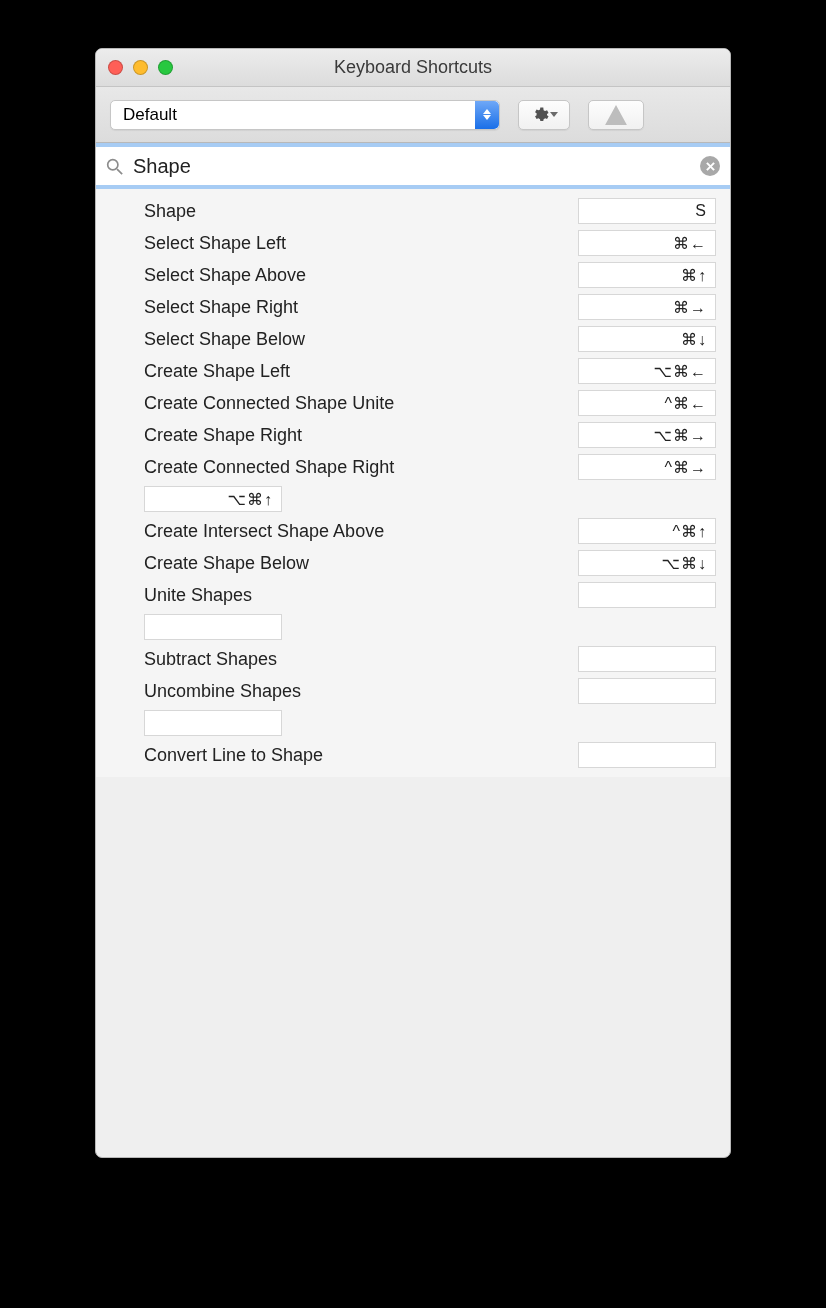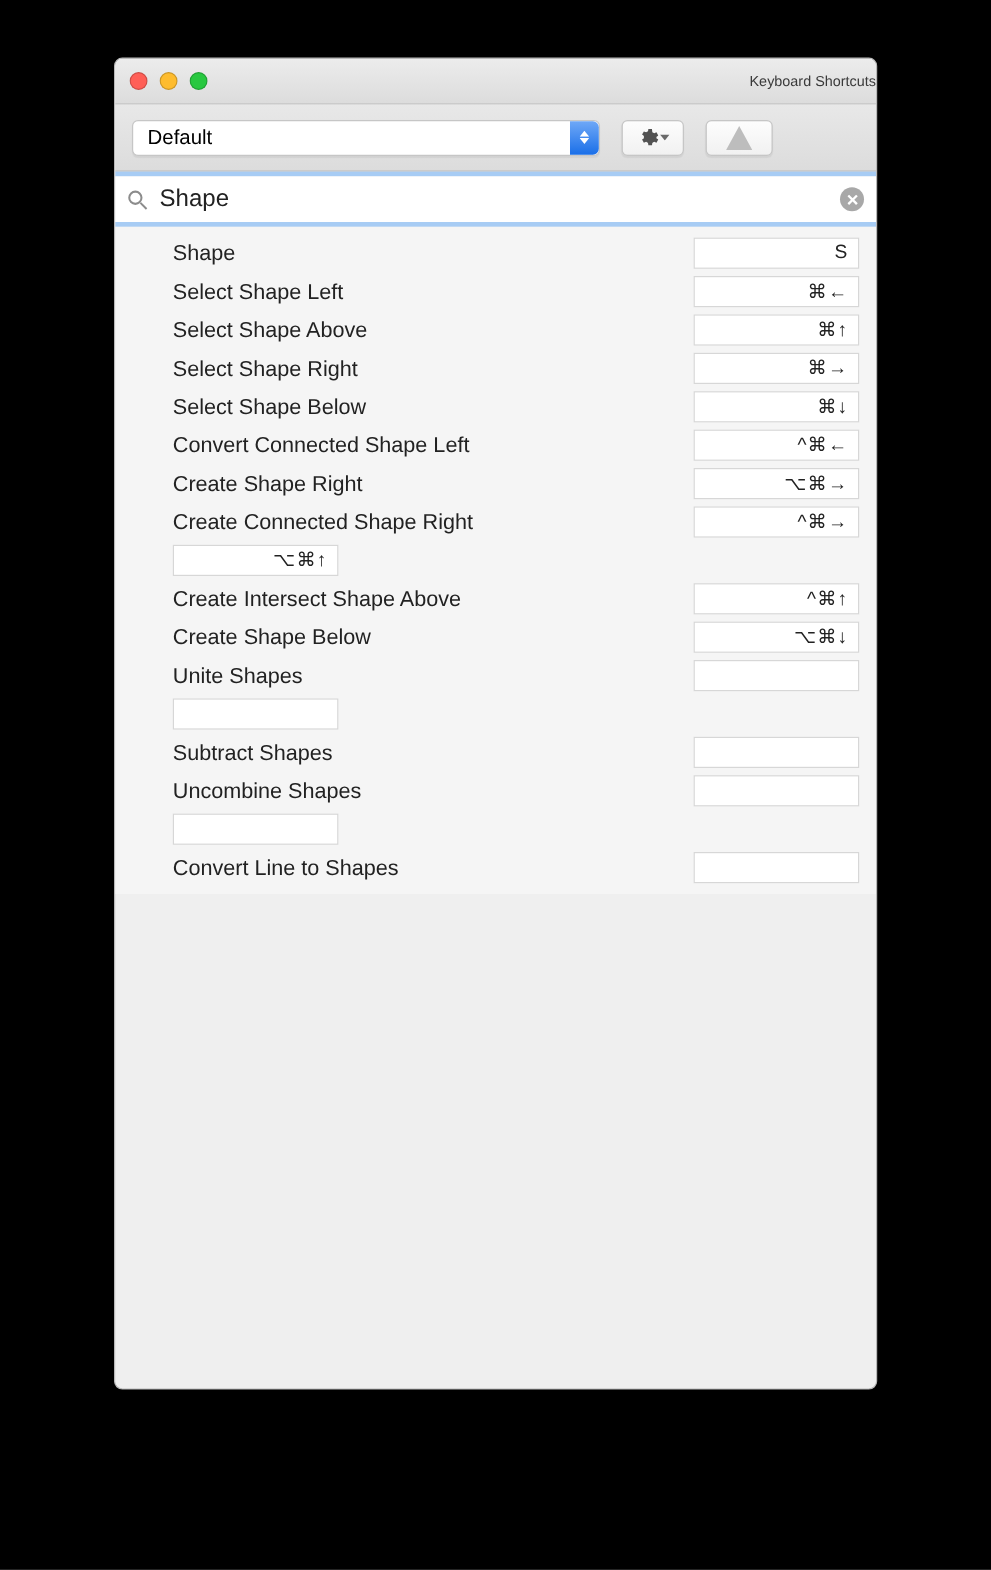--- a/index.html
+++ b/index.html
@@ -29,22 +29,22 @@
   }
   .traffic {
     display: flex; gap: 10px;
     position: absolute; left: 12px; top: 11px;
   }
   .tl { width: 15px; height: 15px; border-radius: 50%; border: 0.5px solid rgba(0,0,0,0.2); }
   .tl.red { background: #ff5f57; }
   .tl.yellow { background: #febc2e; }
   .tl.green { background: #28c840; }
   .title {
-    flex: 1; text-align: right;
-    font-size: 12px; color: #3a3a3a;
+    flex: 1; text-align: center;
+    font-size: 18px; color: #3a3a3a;
     font-weight: 400;
   }
   .toolbar {
     height: 56px;
     background: linear-gradient(#e8e8e8,#dcdcdc);
     border-bottom: 1px solid #b8b8b8;
     display: flex; align-items: center;
     padding: 0 14px; gap: 18px;
   }
   .popup {
@@ -203,21 +203,25 @@
       </div>
       <div class="row">
         <div class="label">Select Shape Right</div>
         <div class="shortcut">⌘→</div>
       </div>
       <div class="row">
         <div class="label">Select Shape Below</div>
         <div class="shortcut">⌘↓</div>
       </div>
       <div class="row">
-        <div class="label">Convert Connected Shape Left</div>
+        <div class="label">Create Shape Left</div>
+        <div class="shortcut">⌥⌘←</div>
+      </div>
+      <div class="row">
+        <div class="label">Create Connected Shape Unite</div>
         <div class="shortcut">^⌘←</div>
       </div>
       <div class="row">
         <div class="label">Create Shape Right</div>
         <div class="shortcut">⌥⌘→</div>
       </div>
       <div class="row">
         <div class="label">Create Connected Shape Right</div>
         <div class="shortcut">^⌘→</div>
       </div>
@@ -244,18 +248,18 @@
         <div class="shortcut"></div>
       </div>
       <div class="row">
         <div class="label">Uncombine Shapes</div>
         <div class="shortcut"></div>
       </div>
       <div class="row">
         <div class="shortcut"></div>
       </div>
       <div class="row">
-        <div class="label">Convert Line to Shapes</div>
+        <div class="label">Convert Line to Shape</div>
         <div class="shortcut"></div>
       </div>
     </div>
 
 </div>
 
 </body></html>

